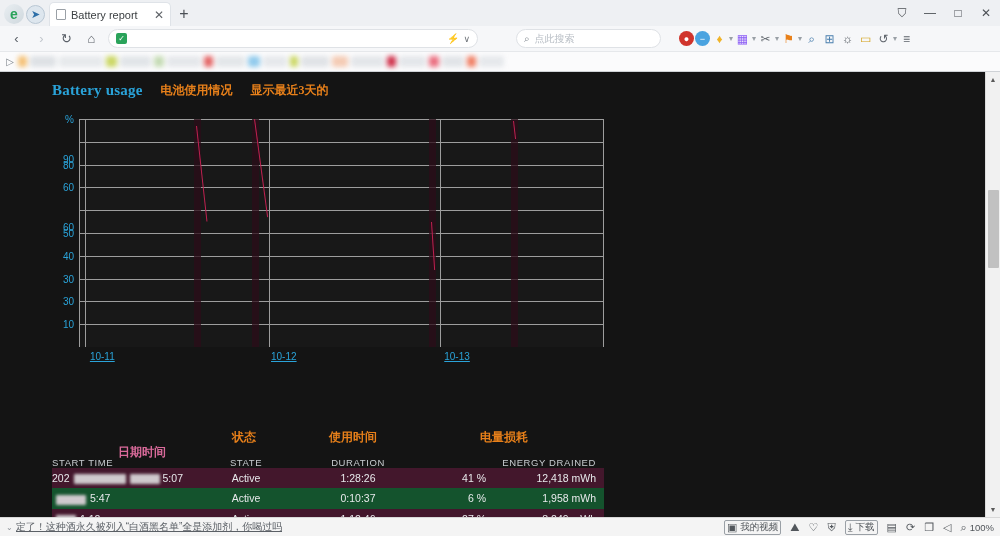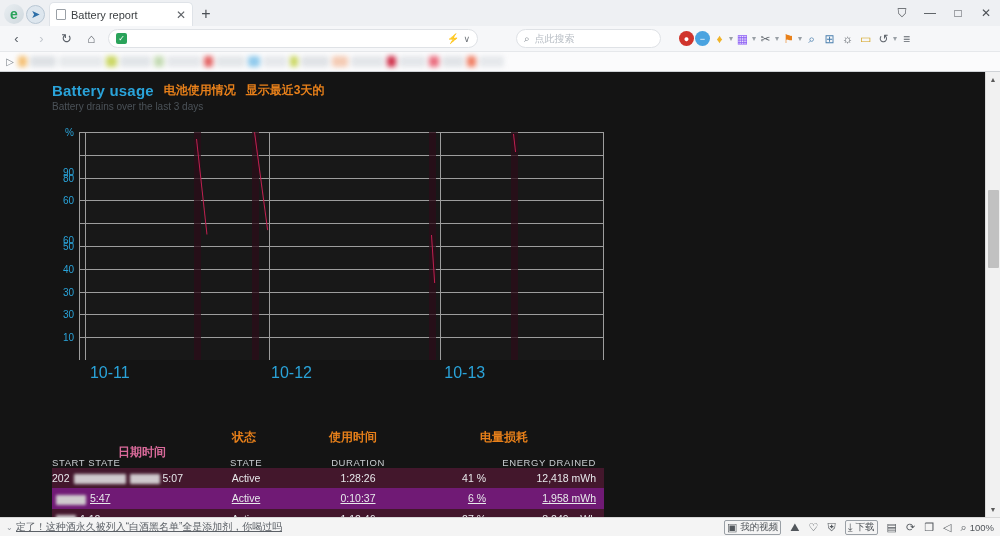--- a/index.html
+++ b/index.html
@@ -24,21 +24,21 @@
     display: flex; align-items: center; justify-content: center;
     font-size: 14px; font-weight: bold; color: #2aa35a;
   }
   .brand-compass {
     width: 19px; height: 19px; border-radius: 50%;
     background: #dde6ee; border: 1px solid #b9c7d4;
     display: flex; align-items: center; justify-content: center;
     color: #2d6fa8; font-size: 11px;
   }
   .tab {
-    height: 24px; width: 144px; background: #fff;
+    height: 24px; width: 122px; background: #fff;
     border-top-left-radius: 5px; border-top-right-radius: 5px;
     display: flex; align-items: center; padding: 0 6px; gap: 5px;
     border: 1px solid #dfe3e8; border-bottom: none;
     font-size: 11px; color: #3c4043;
   }
   .tab-favicon { width: 10px; height: 11px; border: 1px solid #9aa0a6; border-radius: 1px; flex: none; }
   .tab-title { flex: 1; white-space: nowrap; overflow: hidden; text-overflow: ellipsis; }
   .tab-close { color: #5f6368; font-size: 12px; line-height: 1; cursor: pointer; }
   .newtab { width: 26px; height: 24px; display: flex; align-items: center; justify-content: center;
             color: #4a4f55; font-size: 16px; cursor: pointer; }
@@ -85,54 +85,54 @@
                gap: 0; padding: 0 2px; border-bottom: 1px solid #cfd2d6; overflow: hidden; }
   .bm-caret { width: 16px; text-align: center; color: #7d838a; font-size: 10px; }
   .bm-blur { display: flex; align-items: center; gap: 3px; filter: blur(2.4px); opacity: .85; }
   .bm-chip { height: 11px; border-radius: 2px; }
 
   
   .viewport { flex: 1; position: relative; background: #111111; overflow: hidden; display: flex; }
   .page { flex: 1; background: #141414; padding: 10px 0 0 0; position: relative; }
 
   .report-head { padding-left: 52px; }
-  .rh-line { display: flex; align-items: center; gap: 10px; }
+  .rh-line { display: flex; align-items: center; gap: 18px; font-family: Liberation Serif, serif; }
   .rh-title { color: #2aa3d9; font-size: 15px; font-weight: bold; letter-spacing: .2px; }
   .ann { color: #e8801a; font-size: 12px; font-weight: bold; }
   .rh-sub { color: #4b5258; font-size: 10px; margin-top: 2px; }
 
   
   .chart-wrap { position: relative; margin-top: 12px; height: 262px; }
   .y-axis { position: absolute; left: 52px; top: 0; width: 22px; height: 228px; }
   .y-tick { position: absolute; right: 0; color: #2aa3d9; font-size: 10px; transform: translateY(-50%); }
   .plot {
     position: absolute; left: 79px; top: 8px; width: 525px; height: 228px;
     background: #181818; border-right: 1px solid #9d9d9d;
   }
   .hline { position: absolute; left: 0; width: 100%; height: 1px; background: #9d9d9d; }
   .vline { position: absolute; top: 0; width: 1px; height: 100%; background: #9d9d9d; }
   .band { position: absolute; top: 0; height: 100%; background: #2b0c18; opacity: .75; }
   .drain { position: absolute; background: #c02050; transform-origin: top left; }
   .x-axis { position: absolute; left: 79px; top: 240px; width: 525px; height: 16px; }
-  .x-tick { position: absolute; color: #2aa3d9; font-size: 16px; }
+  .x-tick { position: absolute; color: #2aa3d9; font-size: 10px; text-decoration: underline; }
 
   
   .tbl { position: absolute; left: 52px; top: 374px; width: 552px; }
   .thead { display: flex; height: 22px; align-items: flex-end; }
   .th { color: #c8ccd0; font-size: 9.5px; letter-spacing: .6px; }
   .th-ann { color: #e8801a; font-size: 12px; font-weight: bold; position: absolute; }
   .th-ann.pink { color: #d96a9a; }
   .col-start { width: 138px; }
   .col-state { width: 112px; text-align: center; }
   .col-dur { width: 112px; text-align: center; }
   .col-pct { width: 82px; text-align: right; padding-right: 10px; }
   .col-energy { width: 108px; text-align: right; padding-right: 8px; }
   .row { display: flex; height: 20.3px; align-items: center; font-size: 10.5px; color: #e7e9eb; }
   .row.alt { background: #43172c; }
-  .row.norm { background: #701a75; text-decoration: underline; }
+  .row.norm { background: #14532d; }
   .redact { display: inline-block; height: 10px; background: #cfc9cd; border-radius: 1px;
             filter: blur(1.6px); vertical-align: middle; }
   .start-cell { white-space: nowrap; }
 
   
   .vscroll { width: 15px; background: #f1f1f1; position: relative; border-left: 1px solid #dcdcdc; }
   .vs-arrow { height: 15px; display: flex; align-items: center; justify-content: center;
               font-size: 7px; color: #5a5a5a; }
   .vs-arrow.bot { position: absolute; bottom: 0; width: 100%; }
   .vs-thumb { position: absolute; left: 2px; width: 11px; background: #c1c1c1; border-radius: 1px; }
@@ -256,21 +256,20 @@
 
   <div class="viewport">
     <div class="page">
 
       <div class="report-head">
         <div class="rh-line">
           <span class="rh-title">Battery usage</span>
           <span class="ann">电池使用情况</span>
           <span class="ann">显示最近3天的</span>
         </div>
-        <div class="rh-sub">Battery drains over the last 3 days</div>
       </div>
 
       <div class="chart-wrap">
         <div class="y-axis" id="y-axis">
             <div class="y-tick" style="top: 8px;">%</div>
             <div class="y-tick" style="top: 48px;">90</div>
             <div class="y-tick" style="top: 53.6px;">80</div>
             <div class="y-tick" style="top: 76.4px;">60</div>
             <div class="y-tick" style="top: 116px; padding-left: 35px;">60</div>
             <div class="y-tick" style="top: 122px;">50</div>
@@ -305,21 +304,21 @@
           </div>
         <div class="x-axis" id="x-axis">
             <div class="x-tick" style="left: 10.875px;">10-11</div>
             <div class="x-tick" style="left: 192px;">10-12</div>
             <div class="x-tick" style="left: 365.25px;">10-13</div>
           </div>
       </div>
 
       <div class="tbl">
         <div class="thead">
-          <span class="th col-start">START STATE</span>
+          <span class="th col-start">START TIME</span>
           <span class="th col-state">STATE</span>
           <span class="th col-dur">DURATION</span>
           <span class="th col-pct"></span>
           <span class="th col-energy">ENERGY DRAINED</span>
         </div>
         <div id="tbody">
             <div class="row alt">
               <span class="col-start start-cell"><span>202</span><span class="redact" style="width: 52px; margin-left: 4px; margin-right: 4px;"></span><span class="redact" style="width: 30px; margin-right: 3px;"></span><span>5:07</span></span>
               <span class="col-state">Active</span>
               <span class="col-dur">1:28:26</span>

